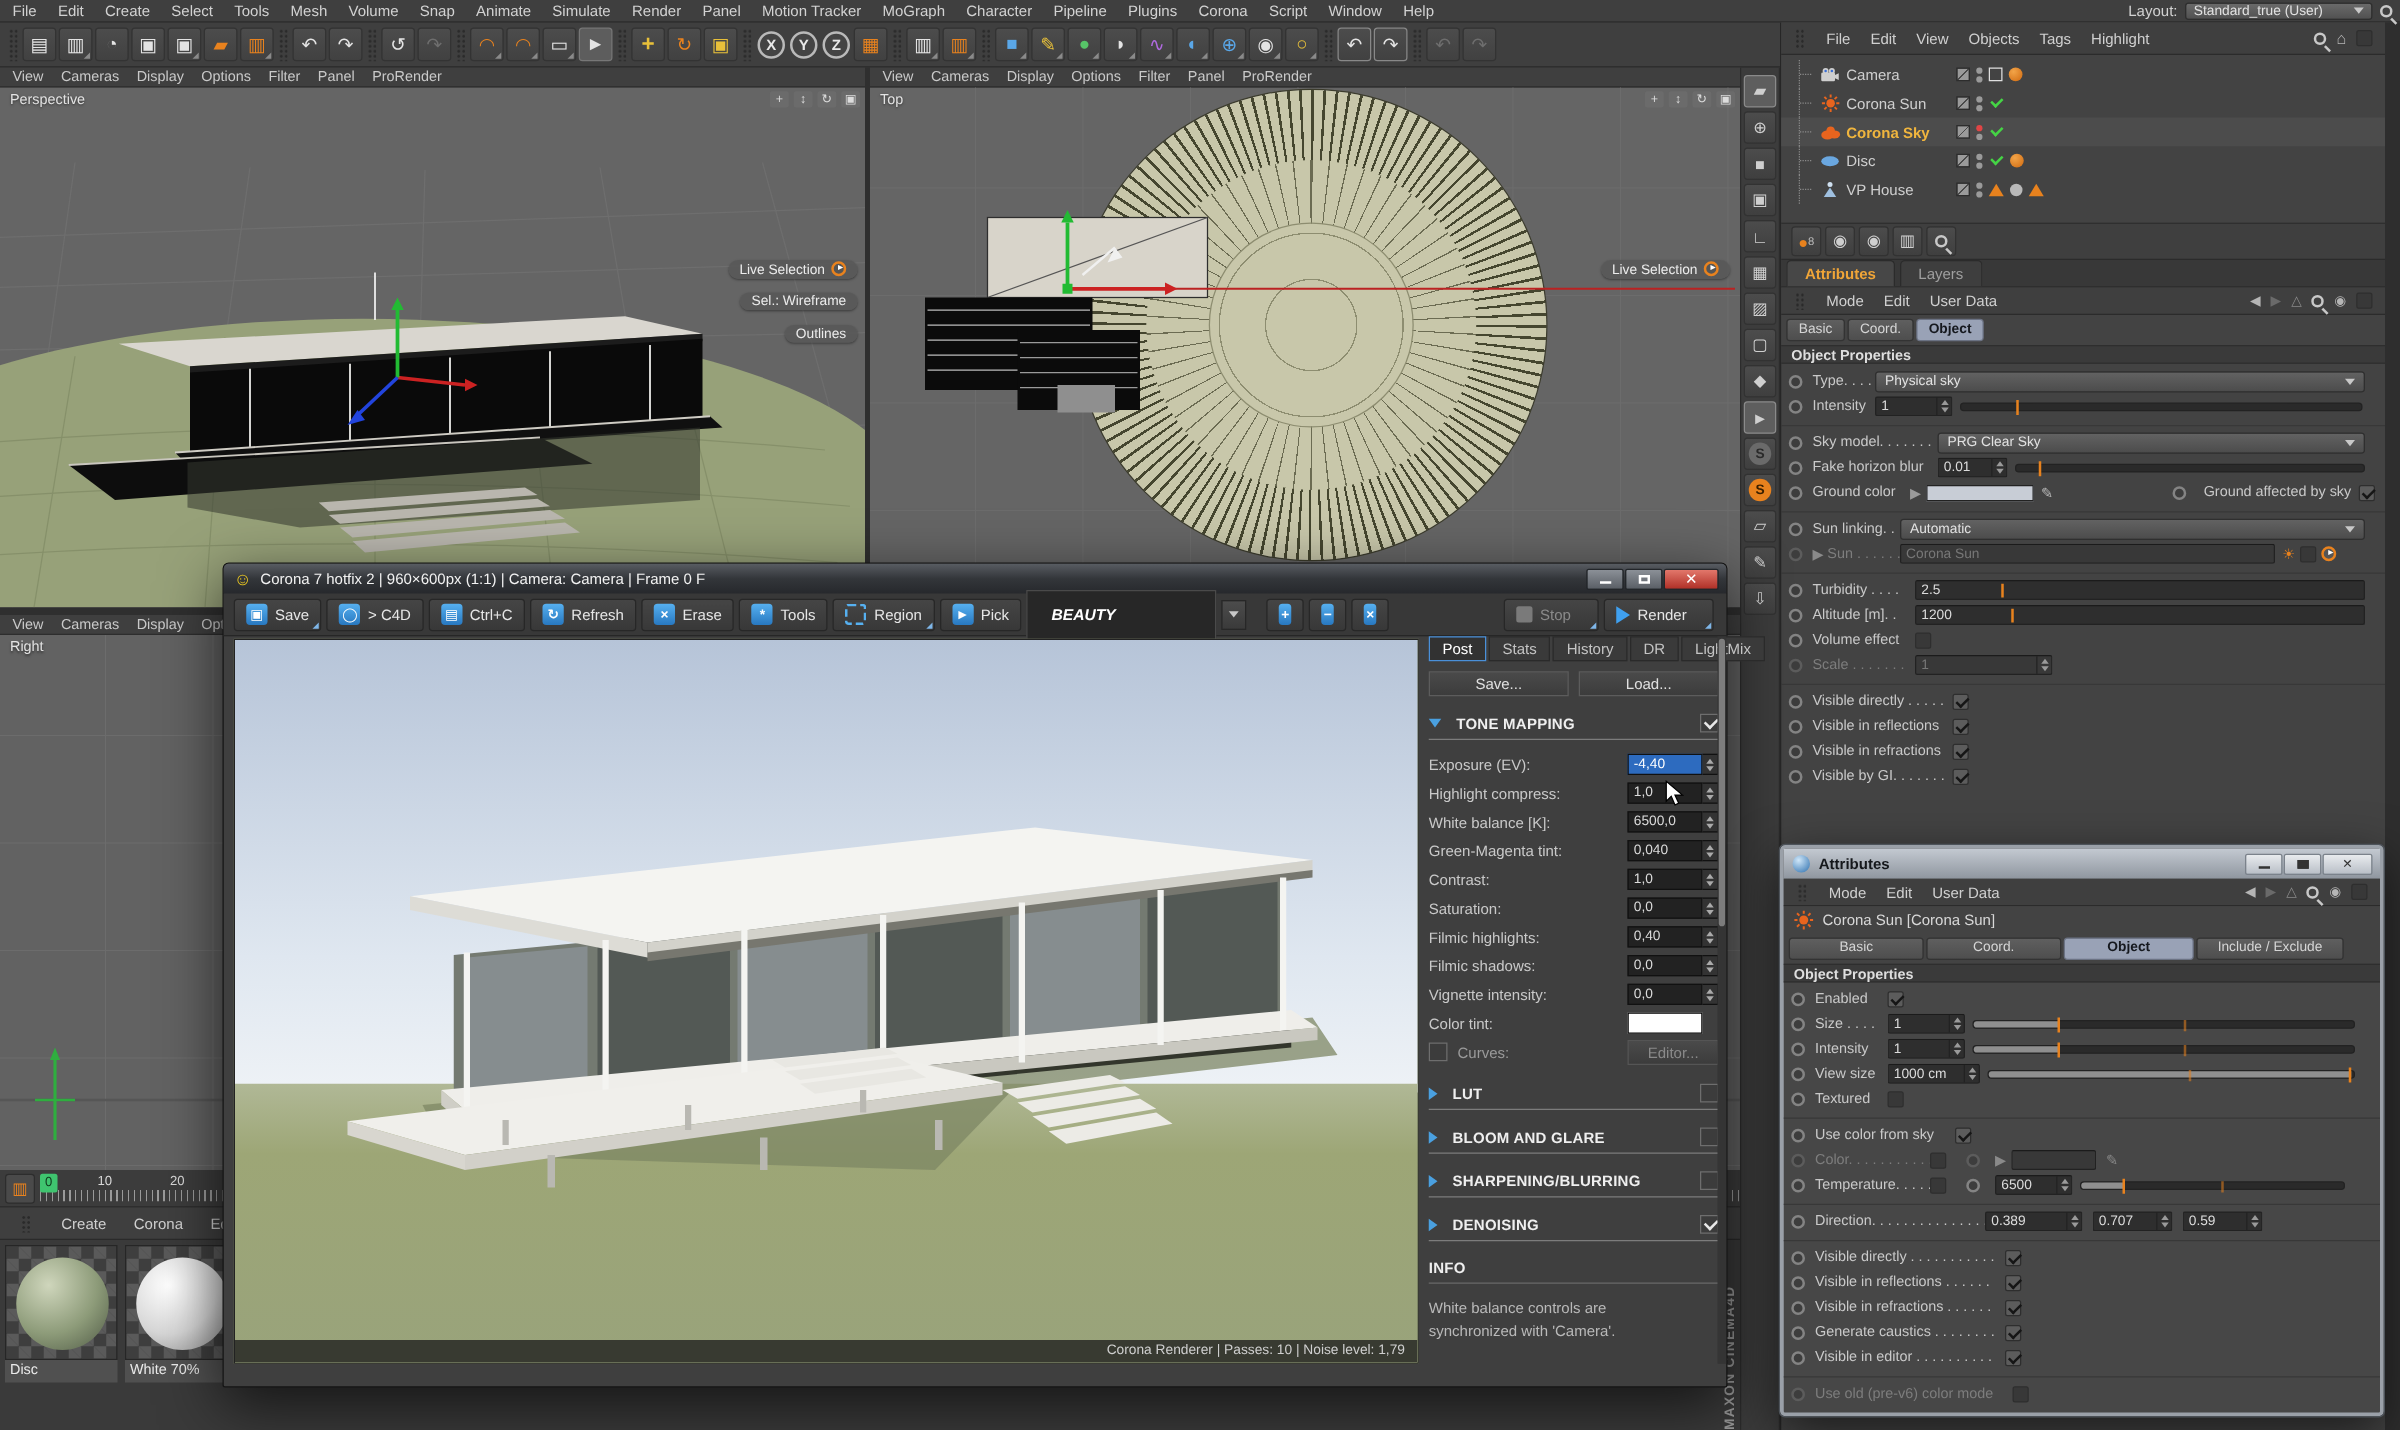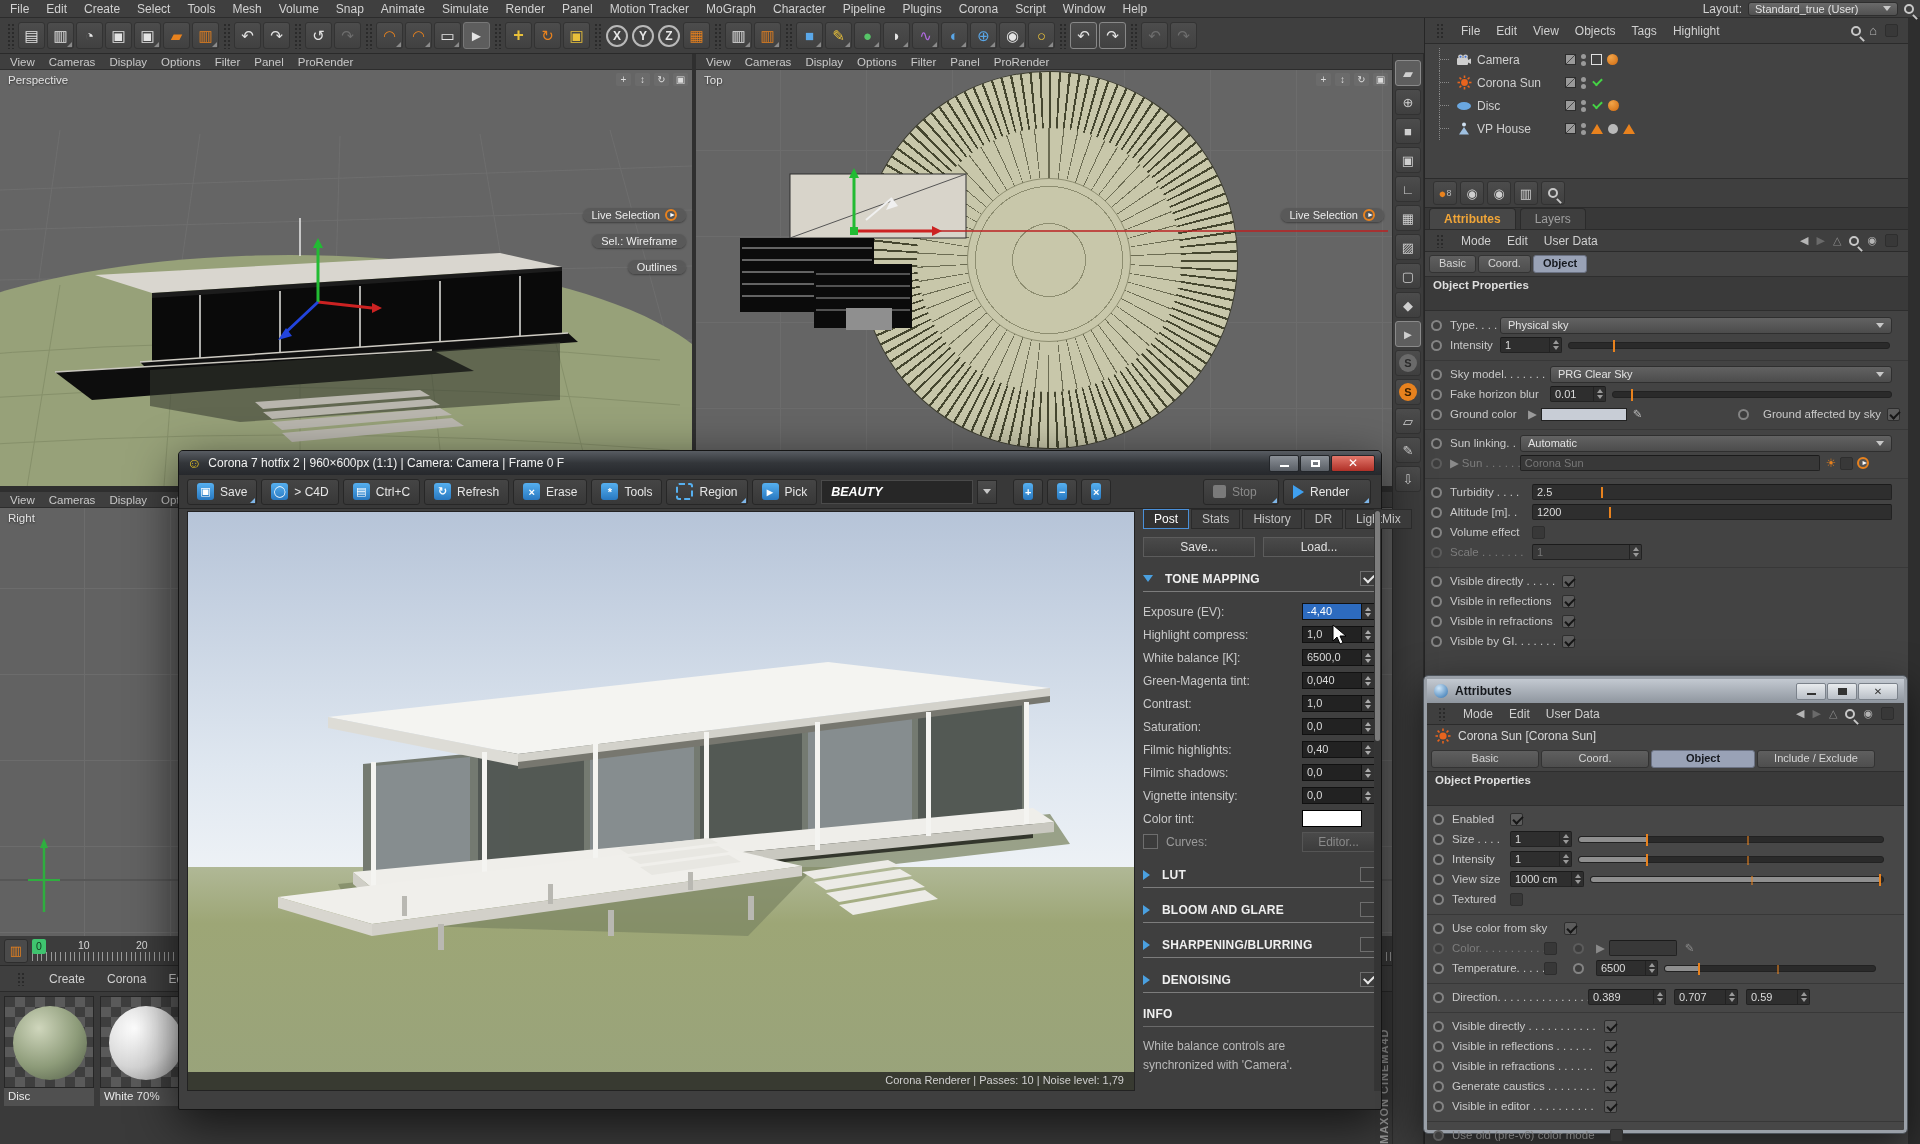--- a/index.html
+++ b/index.html
@@ -131,21 +131,21 @@
   .paneltabs { height:22px; display:flex; background:#383838; border-bottom:1px solid #2b2b2b; align-items:flex-end; }
   .ptab { padding:3px 14px 3px; font-size:12px; color:#9f9f9f; background:#3e3e3e; border:1px solid #2b2b2b; border-bottom:none;
     border-radius:4px 4px 0 0; margin-left:4px; cursor:pointer; }
   .ptab.on { color:#f0a538; background:#474747; font-weight:bold; }
 
   .objtitle { height:22px; display:flex; align-items:center; gap:7px; padding-left:8px; font-size:12px; color:#d8d8d8; background:#434343;}
   .modetabs { height:24px; display:flex; align-items:center; gap:2px; padding-left:4px; background:#434343; }
   .mtab { height:18px; padding:1px 9px; background:linear-gradient(#5f5f5f,#4e4e4e); border:1px solid #333; border-radius:3px;
     font-size:11px; color:#d5d5d5; cursor:pointer; }
   .mtab.on { background:#99a2b6; color:#15181e; font-weight:bold; border-color:#6b7283; }
-  .sechdr { height:35px; background:#3a3a3a; border-top:1px solid #2e2e2e; border-bottom:1px solid #2e2e2e;
+  .sechdr { height:15px; background:#3a3a3a; border-top:1px solid #2e2e2e; border-bottom:1px solid #2e2e2e;
     font-weight:bold; font-size:11.5px; color:#dedede; padding:2px 0 0 8px; }
 
   .arow { height:20px; display:flex; align-items:center; padding-left:6px; position:relative; font-size:11.5px; color:#c9c9c9; }
   .asep { height:6px; border-bottom:1px solid #383838; margin-bottom:3px; }
   .rad { width:11px; height:11px; border-radius:50%; border:2px solid #848484; background:#3d3d3d; margin-right:8px; flex:none; }
   .rad.dim { border-color:#5c5c5c; }
   .albl { white-space:nowrap; }
   .albl.dim { color:#7d7d7d; }
   .fld { height:16px; background:#2e2e2e; border:1px solid #222; border-top-color:#1b1b1b; border-radius:2px;
     color:#dcdcdc; font-size:11px; padding:1px 4px; display:flex; align-items:center; position:relative; }
@@ -180,22 +180,22 @@
   .wbtn .maxbox { width:9px; height:7px; border:2px solid #fff; }
   #vfb-tools { height:34px; background:#383838; border-bottom:1px solid #262626; display:flex; align-items:center;
     gap:4px; padding-left:8px; }
   .vbtn { height:26px; background:linear-gradient(#454545,#383838); border:1px solid #272727; border-radius:3px;
     display:flex; align-items:center; gap:6px; padding:0 9px; color:#e6e6e6; font-size:12px; position:relative; cursor:pointer; }
   .vbtn.flyout::after { content:""; position:absolute; right:1px; bottom:1px; border-left:5px solid transparent; border-bottom:5px solid #7fb6e8; }
   .bluetile { width:17px; height:17px; border-radius:3px; background:linear-gradient(#56b0f0,#2878c0); color:#fff;
     display:flex; align-items:center; justify-content:center; font-size:11px; font-weight:bold; }
   .vbtn.dis { color:#8a8a8a; }
   .graytile { width:13px; height:13px; background:#7a7a7a; border-radius:2px; }
-  .passfld { width:152px; height:24px; background:#272727; border:1px solid #4a4a4a; color:#fff; font-weight:bold;
-    font-style:italic; font-size:12.5px; display:flex; align-items:center; padding-left:9px; }
+  .passfld { width:152px; height:40px; background:#272727; border:1px solid #4a4a4a; color:#fff; font-weight:bold;
+    font-style:italic; font-size:12.5px; display:flex; align-items:center; padding-left:19px; }
   .passdrop { width:20px; height:24px; background:linear-gradient(#4c4c4c,#3a3a3a); border:1px solid #272727;
     display:flex; align-items:center; justify-content:center; }
   .playtri { width:0; height:0; border-top:7px solid transparent; border-bottom:7px solid transparent; border-left:11px solid #3fa0f0; }
 
   #vfb-image { position:absolute; left:8px; top:60px; width:948px; height:580px; border:1px solid #222; overflow:hidden; background:#9aa37c;}
   #vfb-status { position:absolute; left:0; right:0; bottom:0; height:18px; background:rgba(28,28,28,.78);
     color:#cfcfcf; font-size:11px; text-align:right; padding:2px 10px 0 0; }
 
   #vfb-panel { position:absolute; left:964px; top:58px; width:232px; height:582px; color:#c9c9c9; }
   .vtabs { display:flex; gap:2px; }
@@ -589,20 +589,39 @@
               <line x1="12.5" y1="2.5" x2="10.7" y2="4.3"></line>
               <line x1="4.3" y1="10.7" x2="2.5" y2="12.5"></line>
             </g>
           </svg>
       </span>
       <span class="omname">Corona Sun</span>
       <span class="omcols">
         <span class="layersq"></span>
         <span class="dots">
             <i></i>
+            <i></i>
+          </span>
+        <span class="gck"></span>
+      </span>
+    </div>
+    <div class="omrow" style="background:#4c4c4c">
+      <span class="omtree"></span>
+      <span class="omicon">
+        <svg width="17" height="12">
+            <ellipse cx="6" cy="8" rx="5" ry="3.6" fill="#e8641e"></ellipse>
+            <ellipse cx="11.5" cy="7.5" rx="4.6" ry="3.2" fill="#e8641e"></ellipse>
+            <circle cx="8.5" cy="4.5" r="3.4" fill="#e8641e"></circle>
+          </svg>
+      </span>
+      <span class="omname sel">Corona Sky</span>
+      <span class="omcols">
+        <span class="layersq"></span>
+        <span class="dots">
+            <i class="red"></i>
             <i></i>
           </span>
         <span class="gck"></span>
       </span>
     </div>
     <div class="omrow">
       <span class="omtree"></span>
       <span class="omicon">
         <svg width="16" height="10">
             <ellipse cx="8" cy="5" rx="7" ry="4" fill="#6aa7e0"></ellipse>

